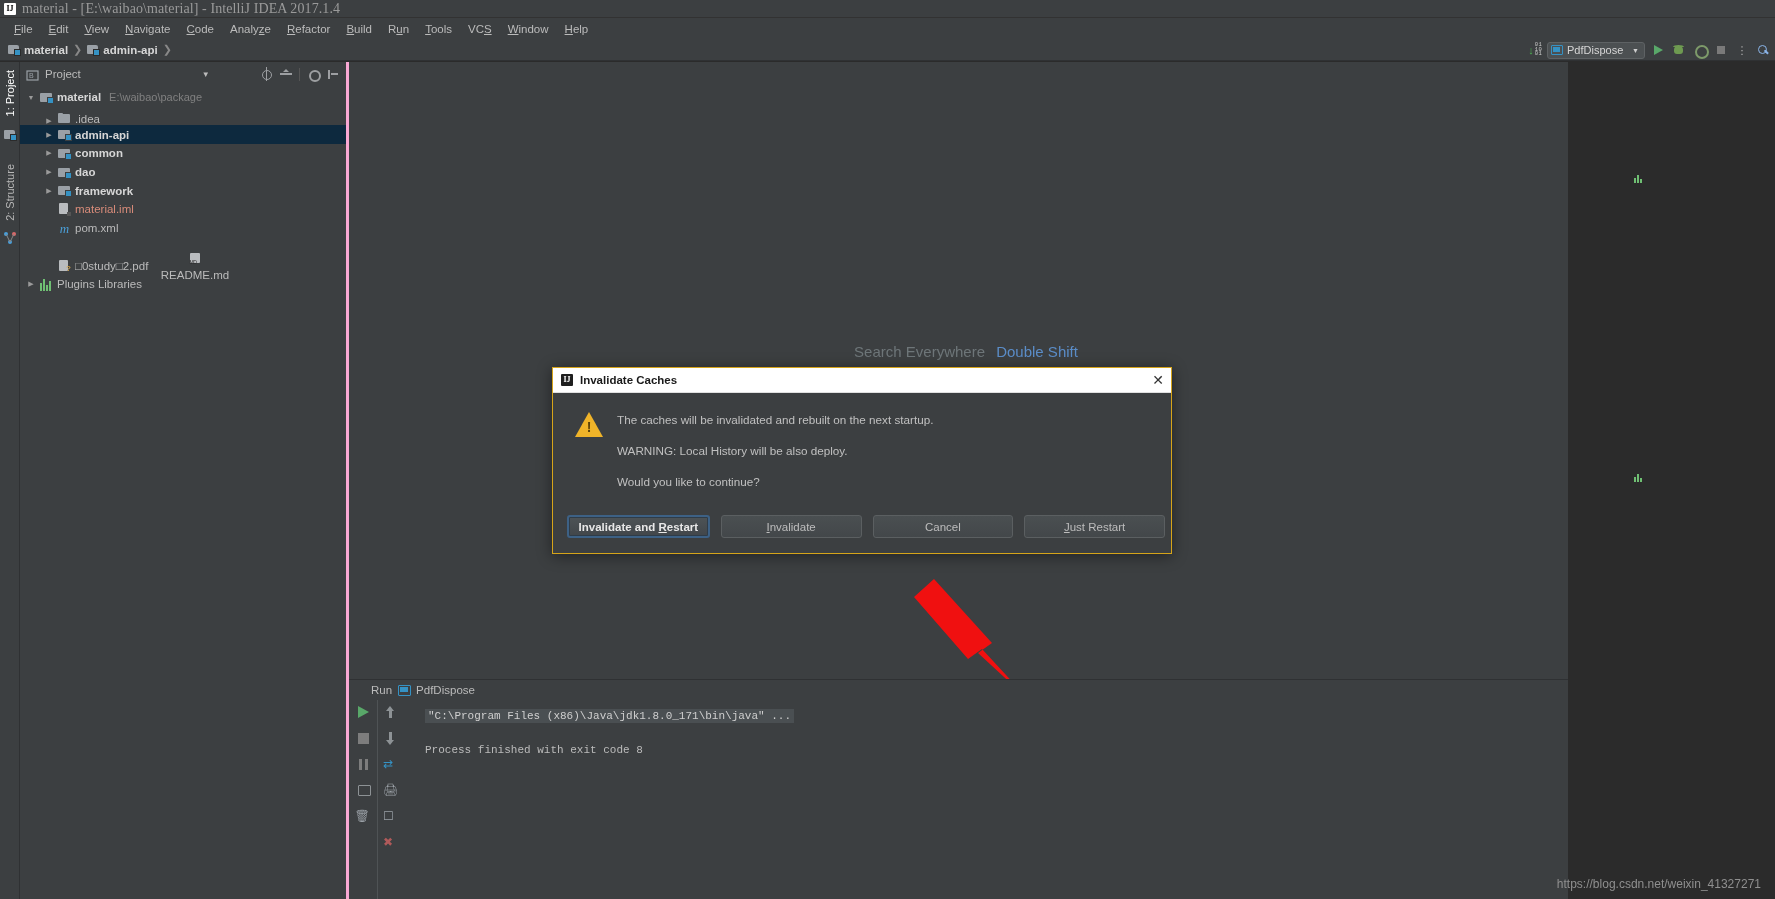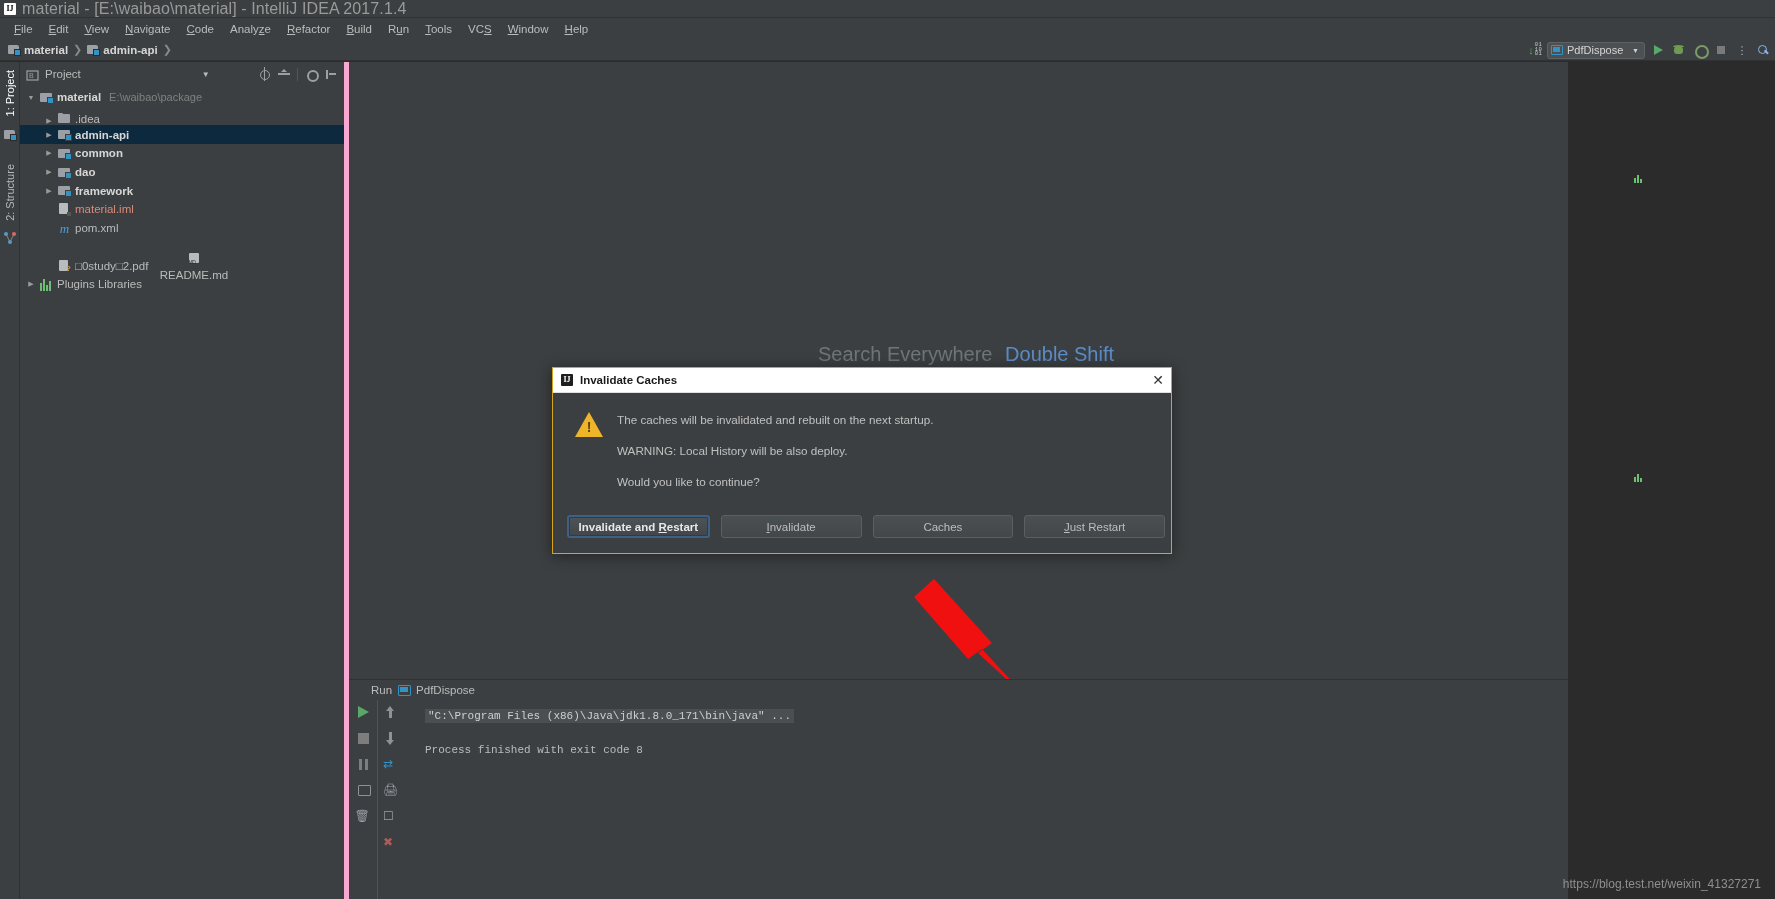--- a/index.html
+++ b/index.html
@@ -20,21 +20,21 @@
     display: flex; align-items: center; gap: 6px;
     padding-left: 4px;
     border-bottom: 1px solid #323232;
   }
   .ij-logo {
     width: 12px; height: 12px; background: #ffffff; color: #000;
     font-size: 8px; font-weight: bold; line-height: 12px; text-align: center;
     font-family: "Liberation Serif", serif;
     border-radius: 1px;
   }
-  .titlebar-text { font-size: 16px; color: #9a9a9a; letter-spacing: .1px; }
+  .titlebar-text { font-size: 14px; color: #9a9a9a; letter-spacing: .1px; font-family: Liberation Serif, serif; }
 
   
   .menubar {
     height: 21px; background: #3c3f41;
     display: flex; align-items: center; padding-left: 6px; gap: 0px;
   }
   .menu-item {
     font-size: 11.5px; color: #bbbbbb; padding: 2px 8px; cursor: default;
     white-space: nowrap;
   }
@@ -130,21 +130,21 @@
     font-size: 11px; color: #b8b8b8; padding: 4px 2px; white-space:nowrap;
     transform: rotate(180deg);
   }
   .vtab.active { color:#ffffff; }
   .strip-icon { margin: 6px 0; }
   .strip-sep { height:10px; }
 
   
   .project-panel {
     width: 329px; background: #3c3f41; display:flex; flex-direction:column;
-    border-right:5px solid #f9a8d4;
+    border-right:3px solid #f9a8d4;
   }
   .panel-header {
     height: 24px; display:flex; align-items:center; gap:6px;
     padding: 0 6px; background:#3c3f41;
   }
   .panel-header .ph-title { font-size:11.5px; color:#bbbbbb; }
   .panel-header .ph-caret { font-size:8px; color:#bbb; margin-left: 115px;}
   .ph-actions { margin-left:auto; display:flex; align-items:center; gap:6px; }
   .ph-ic { width:14px; height:14px; position:relative; opacity:.85; }
   .ic-locate:after{content:'';position:absolute;left:3px;top:3px;width:8px;height:8px;border:1.5px solid #aeb0b3;border-radius:50%;}
@@ -197,21 +197,21 @@
   .center {
     flex:1; display:flex; flex-direction:column; position:relative; background:#2b2b2b;
   }
   .editor-area {
     flex:1; position:relative; background:#3c3f41;
     margin: 0; overflow:hidden;
   }
   .editor-inner { position:absolute; inset:0; background:#3c3f41; }
   .hint-row {
     position:absolute; top:281px; left:0; right:12px; text-align:center;
-    font-size:20px; color:#6e7679;
+    font-size:15px; color:#6e7679;
   }
   .hint-row .hint-key { color:#5b8dc8; margin-left:7px; }
 
   
   .dialog {
     position:absolute; left:203px; top:305px; width:620px;
     background:#3c3f41; border:1px solid #d6a419;
     box-shadow: 0 2px 14px rgba(0,0,0,.45);
     z-index: 50;
   }
@@ -531,21 +531,21 @@
                 </div>
               </div>
               <div class="dlg-buttons">
                 <div class="btn default">
                   <span>Invalidate and <u>R</u>estart</span>
                 </div>
                 <div class="btn">
                   <span><u>I</u>nvalidate</span>
                 </div>
                 <div class="btn">
-                  <span>Caches</span>
+                  <span>Cancel</span>
                 </div>
                 <div class="btn">
                   <span><u>J</u>ust Restart</span>
                 </div>
               </div>
             </div>
           </div>
 
           <svg class="arrow-svg" width="300" height="130" viewBox="0 0 300 130">
             <polygon points="0,0 52,48 38,58 96,122 116,104 62,42 48,52" fill="#f01010" transform="translate(10,2) rotate(180 58 61)"></polygon>
@@ -706,14 +706,14 @@
               <i style="left:8px;height:4px"></i>
             </span>
             <span>Dependencies</span>
           </div>
         </div>
     </div>
 
     <div class="rightfill"></div>
   </div>
 
-  <div class="watermark">https://blog.test.net/weixin_41327271</div>
+  <div class="watermark">https://blog.csdn.net/weixin_41327271</div>
 </div>
 
 </body></html>

